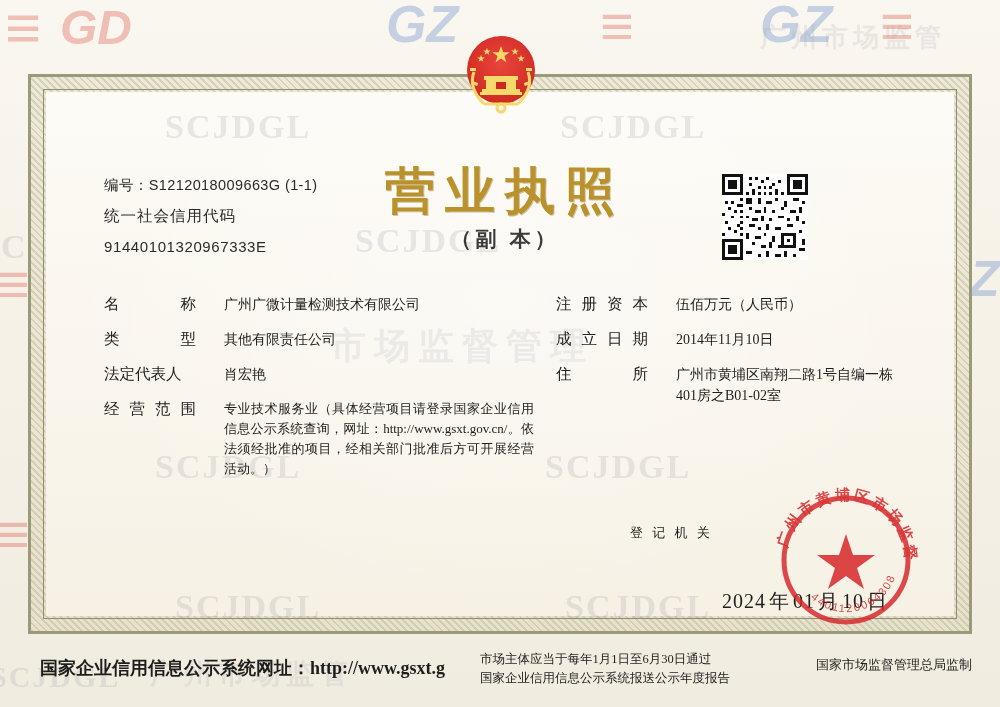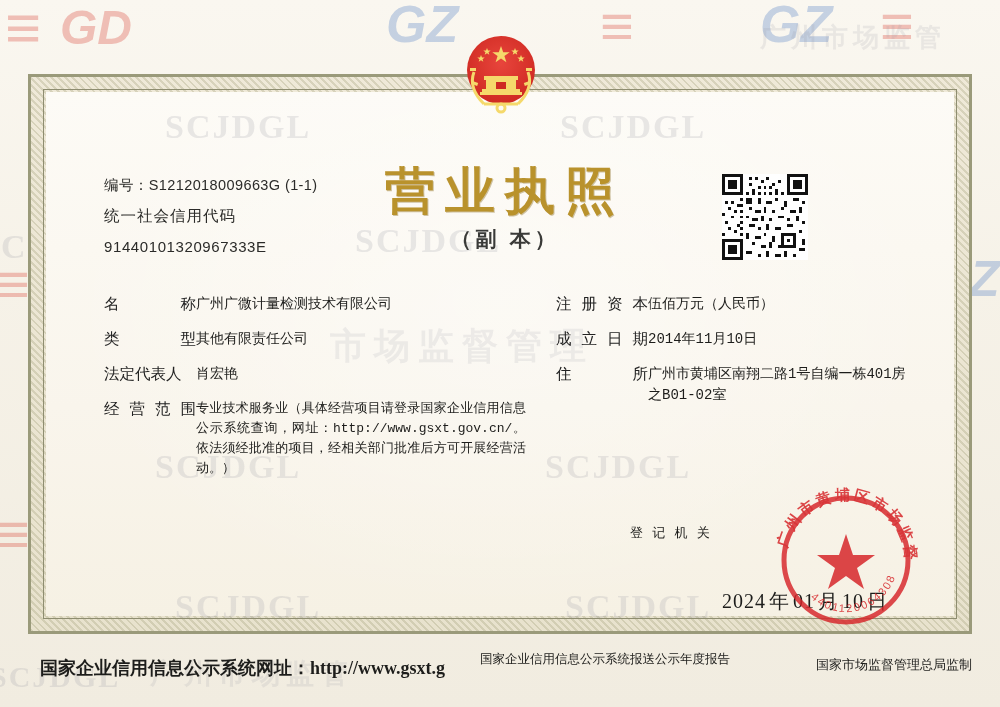--- a/index.html
+++ b/index.html
@@ -192,24 +192,25 @@
     flex: 0 0 92px;
     font-family: "Liberation Serif", serif;
     font-size: 15.5px;
     color: #222;
     letter-spacing: 0px;
     display: flex;
     justify-content: space-between;
   }
   .lbl.spread > span { display:inline-block; }
   .val {
-    font-family: Liberation Mono, monospace;
+    font-family: Liberation Serif, serif;
     font-size: 14px;
     color: #1d1d1b;
     line-height: 1.5;
+    margin-left: 28px;
   }
   .val.small { font-size: 13px; line-height: 1.55; }
   .row.scope { margin-bottom: 0; }
   .scope .val { width: 330px; text-align: justify; }
 
   
   .registry {
     position: absolute;
     left: 630px; top: 524px;
     font-family: "Liberation Serif", serif;
@@ -579,18 +580,19 @@
     </svg>
   </div>
 
   <div class="dateline">
     <span>2024</span><span class="d">年</span><span>01</span><span class="d">月</span><span>10</span><span class="d">日</span>
   </div>
 
   <div class="footer">
     <div class="footer-left">国家企业信用信息公示系统网址：http://www.gsxt.g</div>
     <div class="footer-center">
+      <div>市场主体应当于每年1月1日至6月30日通过</div>
       <div>国家企业信用信息公示系统报送公示年度报告</div>
     </div>
     <div class="footer-right">国家市场监督管理总局监制</div>
   </div>
 
 </div>
 
 </body></html>

